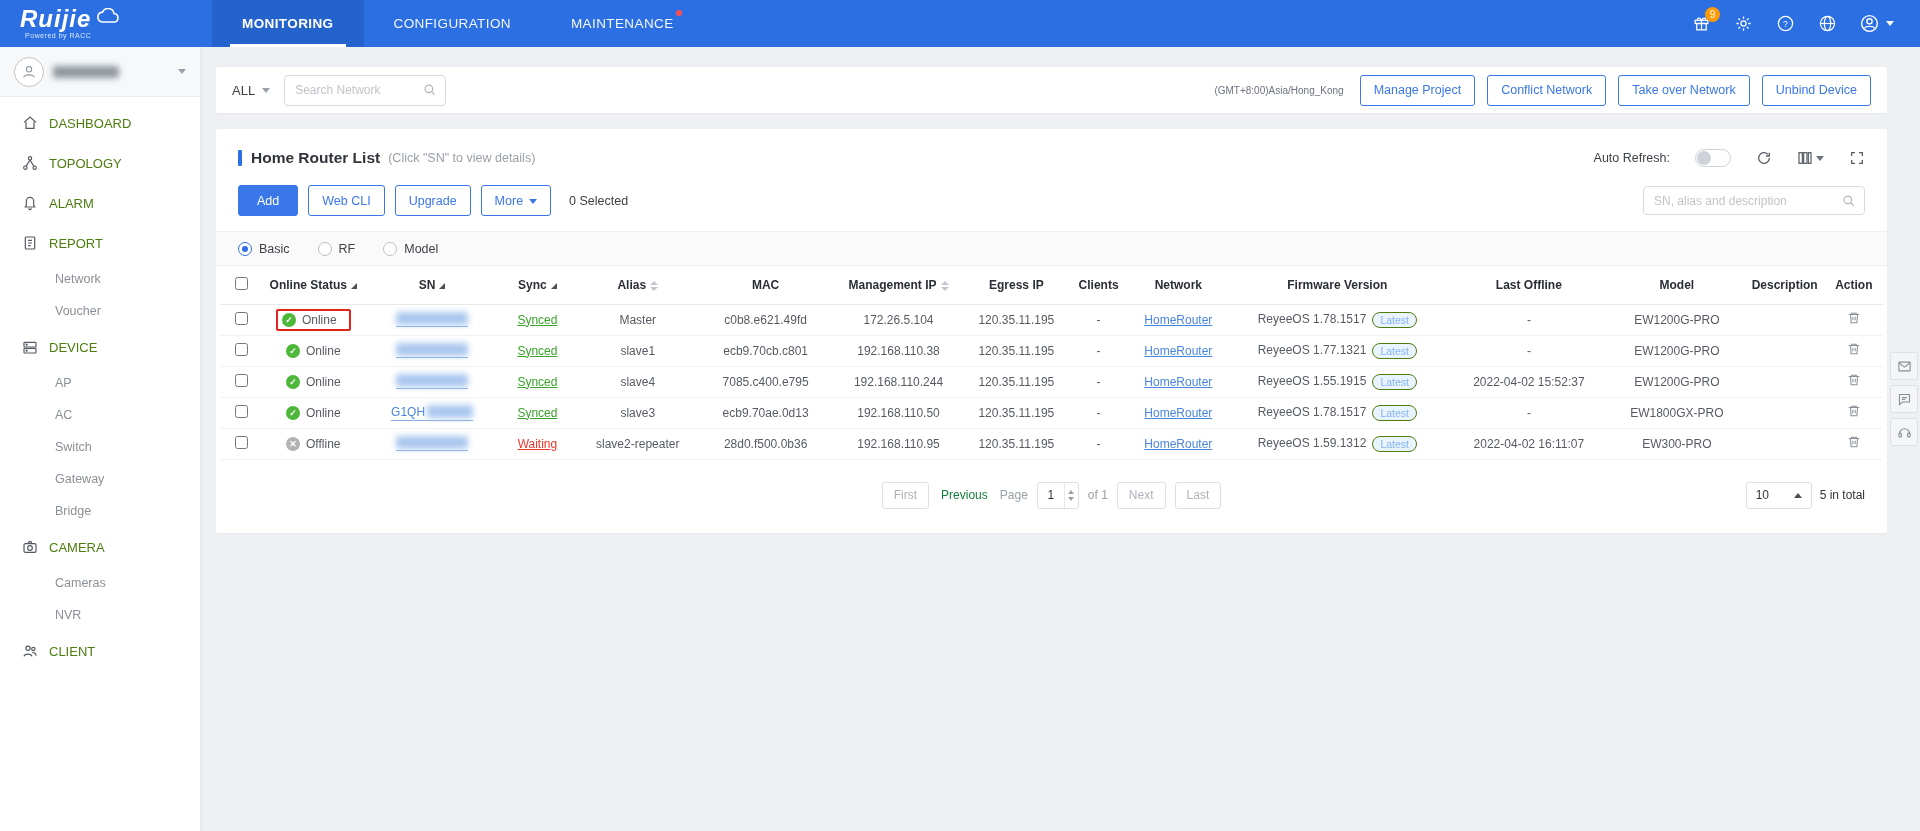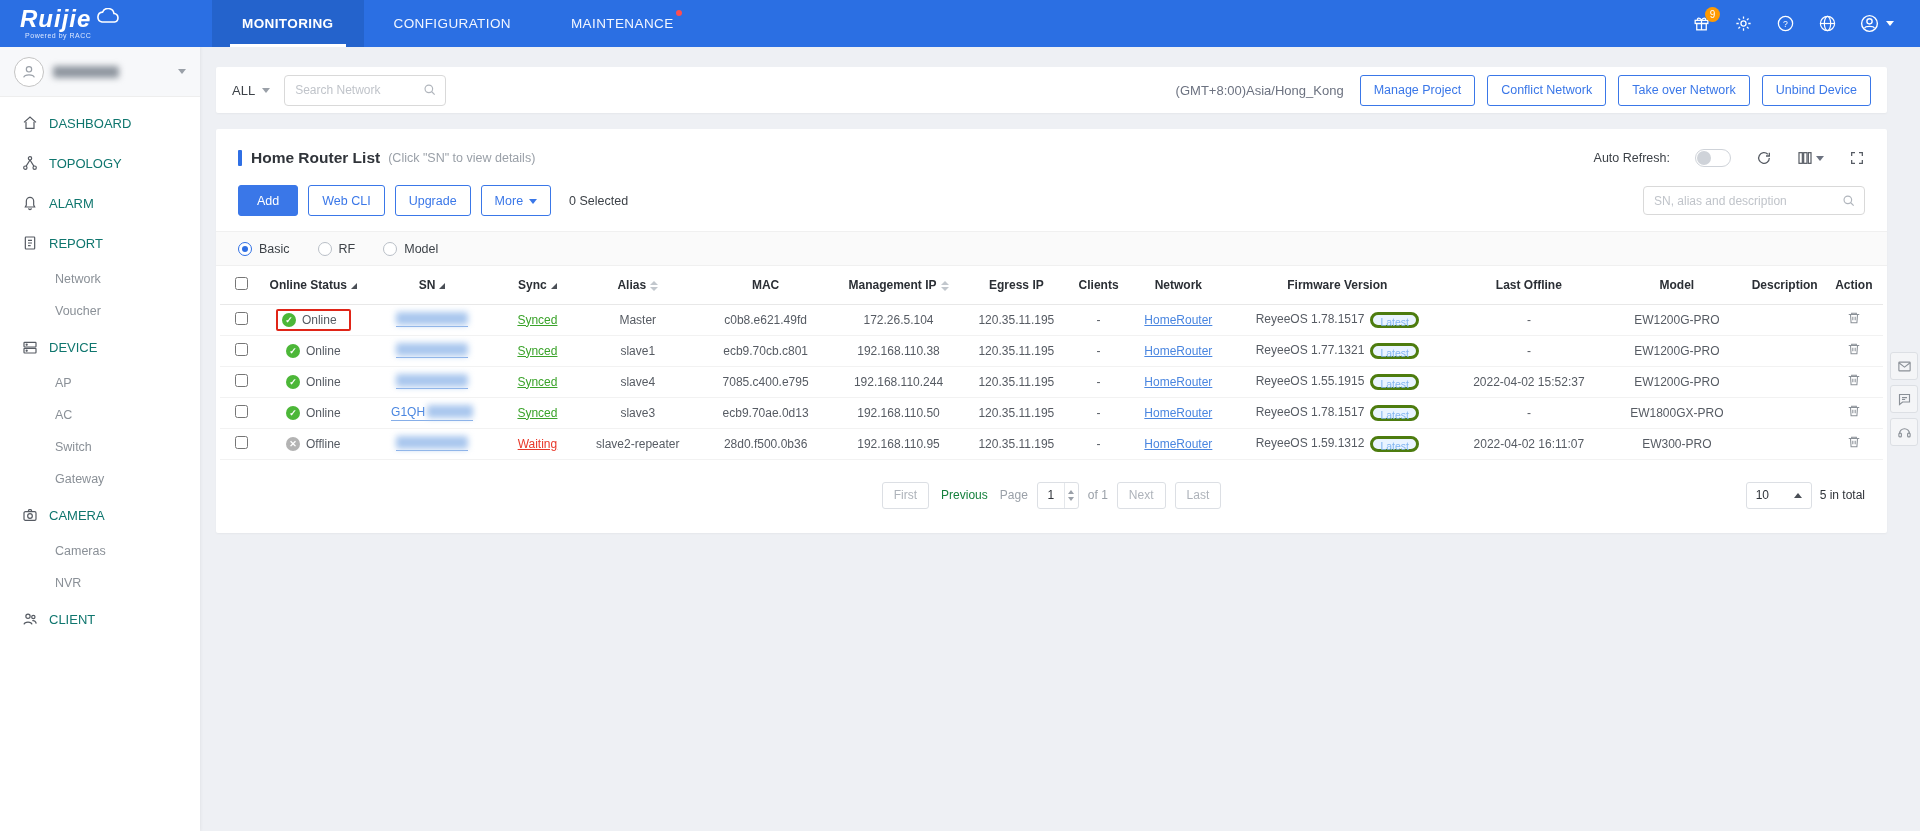--- a/index.html
+++ b/index.html
@@ -23,36 +23,36 @@
   .caret-w { width:0; height:0; border-left:4px solid transparent; border-right:4px solid transparent; border-top:5px solid #fff; }
 
   
   .sidebar { position:absolute; top:47px; left:0; width:200px; bottom:0; background:#fff; box-shadow:1px 0 3px rgba(0,0,0,.05); z-index:20; overflow:hidden; }
   .account { height:50px; display:flex; align-items:center; gap:9px; padding:0 14px; background:#f7f8fa; border-bottom:1px solid #eee; cursor:pointer; }
   .acc-avatar { width:30px; height:30px; border-radius:50%; border:1px solid #c4c4c4; display:flex; align-items:center; justify-content:center; background:#fff; }
   .blur { display:inline-block; border-radius:2px; filter:blur(3px); }
   .acc-blur { width:66px; height:12px; background:#8f969f; }
   .caret-g { width:0; height:0; border-left:4px solid transparent; border-right:4px solid transparent; border-top:5px solid #9aa0a8; margin-left:auto; }
   .menu { padding-top:6px; }
-  .menu-item { height:40px; display:flex; align-items:center; gap:11px; padding-left:22px; font-size:13px; color:#0f766e; cursor:pointer; }
+  .menu-item { height:40px; display:flex; align-items:center; gap:11px; padding-left:22px; font-size:13px; color:#4d7c0f; cursor:pointer; }
   .menu-item svg { flex:0 0 auto; }
   .menu-sub { height:32px; line-height:32px; padding-left:55px; font-size:12.5px; color:#8a9097; cursor:pointer; }
   .menu-sub.active { color:#f0751f; }
 
   
   .main { position:absolute; left:200px; top:47px; right:0; bottom:0; padding:20px 33px 0 16px; }
 
   .network-bar { background:#fff; height:46px; border-radius:2px; display:flex; align-items:center; padding:0 16px; box-shadow:0 1px 2px rgba(0,0,0,.04); }
   .all-select { display:flex; align-items:center; gap:7px; font-size:13px; color:#3d4248; cursor:pointer; margin-right:14px; }
   .search-box { position:relative; }
   .search-box input { width:162px; height:31px; border:1px solid #d9d9d9; border-radius:4px; padding:0 30px 0 10px; font-size:12px; color:#333; outline:none; font-family:"Liberation Sans",sans-serif; }
   .search-box input::placeholder { color:#c0c4ca; }
   .search-ic { position:absolute; right:9px; top:8px; }
   .nb-right { margin-left:auto; display:flex; align-items:center; gap:12px; }
-  .tz { font-size:13px; color:#6c7280; margin-right:4px; }
+  .tz { font-size:10px; color:#6c7280; margin-right:4px; }
   .btn-outline { height:31px; padding:0 13px; border:1px solid #3a77e8; border-radius:3px; background:#fff; color:#3a77e8; font-size:12.5px; cursor:pointer; font-family:"Liberation Sans",sans-serif; }
   .btn-primary { height:31px; padding:0 18px; border:1px solid #3a77e8; border-radius:3px; background:#3a77e8; color:#fff; font-size:12.5px; cursor:pointer; font-family:"Liberation Sans",sans-serif; }
 
   
   .card { margin-top:16px; background:#fff; border-radius:2px; box-shadow:0 1px 2px rgba(0,0,0,.04); padding-bottom:24px; min-height:400px; }
   .card-head { display:flex; align-items:center; padding:20px 22px 4px 22px; }
   .title-mark { width:4px; height:16px; background:#2f6fe4; margin-right:9px; border-radius:1px; }
   .card-title { font-size:15.5px; font-weight:bold; color:#30343a; }
   .card-hint { font-size:12.5px; color:#9aa0a8; margin-left:8px; }
   .head-right { margin-left:auto; display:flex; align-items:center; gap:25px; }
@@ -89,21 +89,21 @@
   .stat-ic { width:14px; height:14px; border-radius:50%; color:#fff; font-size:9px; line-height:14px; text-align:center; font-weight:bold; display:inline-block; }
   .stat-ic.on { background:#4cb738; }
   .stat-ic.off { background:#b3b3b3; }
   .sn-link { display:inline-flex; align-items:center; gap:2px; color:#4a86e0; border-bottom:1px solid #86aee8; padding-bottom:1px; }
   .sn-prefix { font-size:12px; }
   .sn-blur { height:13px; background:#a9c7ee; }
   .sync-link { text-decoration:underline; font-size:12px; }
   .sync-link.ok { color:#3aa32a; }
   .sync-link.wait { color:#e8382a; }
   .net-link { color:#4a86e0; text-decoration:underline; }
-  .tag { display:inline-block; margin-left:6px; padding:0 7px; height:16px; line-height:15px; border-radius:8px; background:#eaf4ff; border:3px solid #4d7c0f; color:#82b4f0; font-size:10.5px; vertical-align:middle; }
+  .tag { display:inline-block; margin-left:6px; padding:0 7px; height:16px; line-height:15px; border-radius:8px; background:#eaf4ff; border:1px solid #4d7c0f; color:#82b4f0; font-size:10.5px; vertical-align:middle; }
   .trash { cursor:pointer; display:inline-block; }
 
   
   .pagination { position:relative; margin-top:22px; display:flex; align-items:center; justify-content:center; gap:9px; font-size:12px; color:#9aa0a8; padding:0 22px; }
   .pg-btn { height:27px; padding:0 11px; border:1px solid #dcdfe4; border-radius:3px; background:#fff; color:#aeb3ba; font-size:12px; cursor:pointer; font-family:"Liberation Sans",sans-serif; }
   .pg-plain { color:#15803d; padding:0 3px; cursor:pointer;text-align:center; }
   .page-box { display:inline-flex; height:27px; border:1px solid #dcdfe4; border-radius:3px; overflow:hidden; background:#fff; }
   .page-num { width:26px; text-align:center; line-height:25px; color:#30343a; font-size:12px; }
   .spin { width:14px; border-left:1px solid #e4e7eb; display:flex; flex-direction:column; align-items:center; justify-content:center; gap:3px; cursor:pointer; }
   .spin i { display:block; width:0; height:0; border-left:3.5px solid transparent; border-right:3.5px solid transparent; }
@@ -226,20 +226,21 @@
           <rect x="3" y="14" width="18" height="7" rx="1"></rect>
           <circle cx="7" cy="8.5" r="0.8" fill="#565b63"></circle>
           <circle cx="7" cy="17.5" r="0.8" fill="#565b63"></circle>
         </svg>
       <span>DEVICE</span>
     </div>
     <div class="menu-sub">AP</div>
     <div class="menu-sub">AC</div>
     <div class="menu-sub">Switch</div>
     <div class="menu-sub">Gateway</div>
+    <div class="menu-sub">Bridge</div>
     <div class="menu-item">
       <svg width="16" height="16" viewBox="0 0 24 24" fill="none" stroke="#565b63" stroke-width="1.8">
           <rect x="3" y="7" width="18" height="13" rx="2"></rect>
           <path d="M9 7l1.5-3h3L15 7"></path>
           <circle cx="12" cy="13.5" r="3.5"></circle>
         </svg>
       <span>CAMERA</span>
     </div>
     <div class="menu-sub">Cameras</div>
     <div class="menu-sub">NVR</div>

